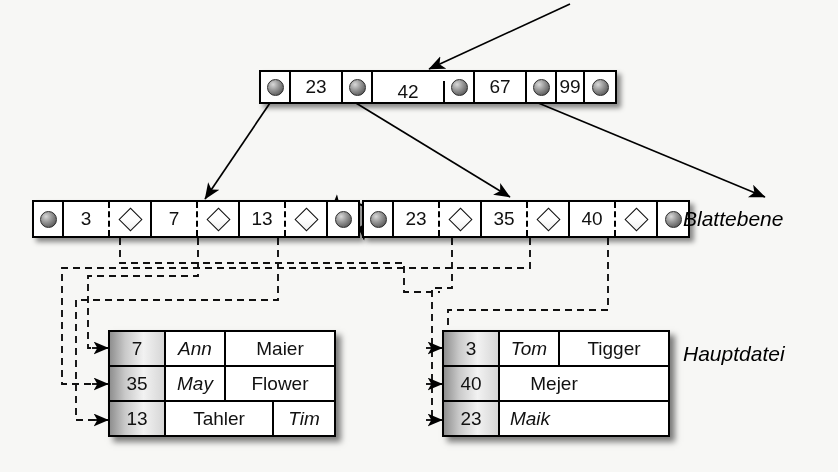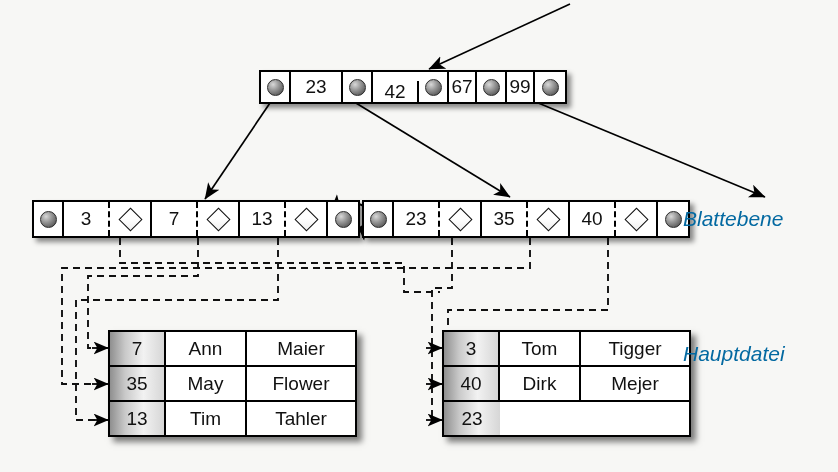--- a/index.html
+++ b/index.html
@@ -69,30 +69,30 @@
     border-right:2px solid #000;
     box-sizing:border-box;
     font-size:19px;color:#111;
     height:33px;
   }
   .tcell:last-child{border-right:none;text-align:right;}
   .tcell.idcol{
     width:56px;
     background:linear-gradient(to right,#8f8f8f 0%,#c9c9c9 28%,#f2f2f2 62%,#d6d6d6 100%);
   }
-  .tcell.namecol{width:81px;}
+  .tcell.namecol{width:60px;font-style:italic;}
   .tcell.surcol{width:108px;}
 
   
   .sidelabel{
     position:absolute;
     font-family:"Liberation Sans", sans-serif;
     font-style:italic;
     font-size:21px;
-    color:#0369a1;
+    color:#000000;
     white-space:nowrap;
     z-index:4;
   }
 </style>
 </head>
 <body>
 
 <div id="stage">
 
   <svg id="links" viewBox="0 0 838 472" xmlns="http://www.w3.org/2000/svg">
@@ -142,25 +142,25 @@
   </svg>
 
   <div class="node" style="left:259px;top:70px;height:34px;">
     <div class="cell" style="width:30px;">
       <span class="ball"></span>
       </div>
     <div class="cell key" style="width:52px;">23</div>
     <div class="cell" style="width:30px;">
       <span class="ball"></span>
       </div>
-    <div class="cell key" style="width:46px;margin-top:9px;">42</div>
-    <div class="cell" style="width:30px;">
-      <span class="ball"></span>
-      </div>
-    <div class="cell key" style="width:28px;">67</div>
+    <div class="cell key" style="width:72px;margin-top:9px;">42</div>
+    <div class="cell" style="width:30px;">
+      <span class="ball"></span>
+      </div>
+    <div class="cell key" style="width:52px;">67</div>
     <div class="cell" style="width:30px;">
       <span class="ball"></span>
       </div>
     <div class="cell key" style="width:28px;">99</div>
     <div class="cell" style="width:30px;">
       <span class="ball"></span>
       </div>
   </div>
 
   <div class="node" style="left:32px;top:200px;height:38px;">
@@ -211,37 +211,37 @@
       <div class="tcell namecol">Ann</div>
       <div class="tcell surcol">Maier</div>
     </div>
     <div class="trow">
       <div class="tcell idcol">35</div>
       <div class="tcell namecol">May</div>
       <div class="tcell surcol">Flower</div>
     </div>
     <div class="trow">
       <div class="tcell idcol">13</div>
+      <div class="tcell surcol">Tahler</div>
       <div class="tcell namecol">Tim</div>
-      <div class="tcell surcol">Tahler</div>
     </div>
   </div>
 
   <div class="table" style="left:442px;top:330px;">
     <div class="trow">
       <div class="tcell idcol">3</div>
       <div class="tcell namecol">Tom</div>
       <div class="tcell surcol">Tigger</div>
     </div>
     <div class="trow">
       <div class="tcell idcol">40</div>
-      <div class="tcell namecol">Dirk</div>
       <div class="tcell surcol">Mejer</div>
     </div>
     <div class="trow">
       <div class="tcell idcol">23</div>
+      <div class="tcell namecol">Maik</div>
     </div>
   </div>
 
   <div class="sidelabel" style="left:683px;top:207px;">Blattebene</div>
   <div class="sidelabel" style="left:683px;top:342px;">Hauptdatei</div>
 
 </div>
 
 </body></html>

